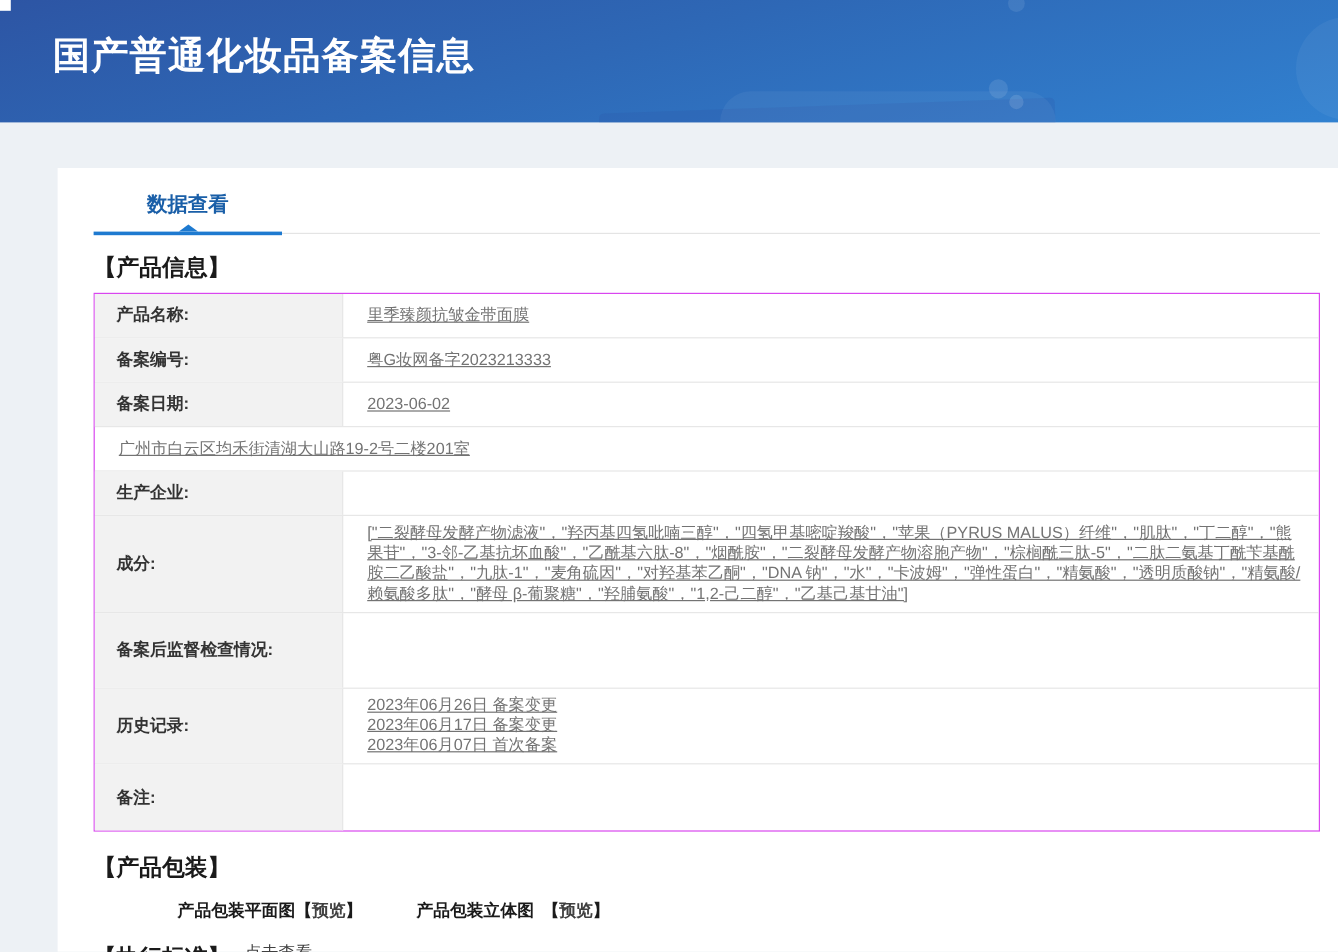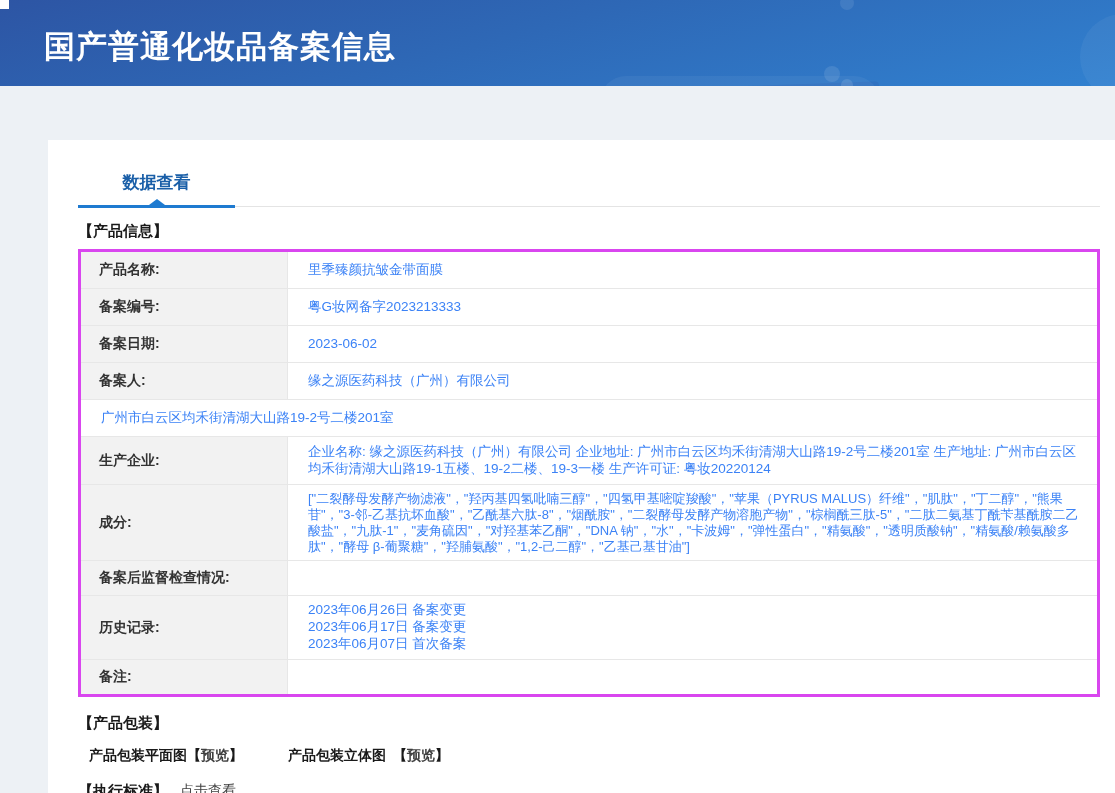--- a/index.html
+++ b/index.html
@@ -4,76 +4,77 @@
 <style>
   html,body{margin:0;padding:0;}
   body{
     width:1115px;height:793px;overflow:hidden;
     background:#edf1f5;
     font-family:"Liberation Sans",sans-serif;
     color:#333;
   }
   
   .banner{
-    position:relative;height:86px;
+    position:relative;height:102px;
     background:linear-gradient(165deg,#2d55a4 0%,#2e68b6 45%,#3181d0 100%);
     overflow:hidden;
   }
   .banner h1{
     position:absolute;left:44px;top:26px;margin:0;
     font-size:31px;font-weight:600;color:#ffffff;letter-spacing:1px;
   }
   .corner-square{position:absolute;left:0;top:0;width:9px;height:9px;background:#ffffff;}
   .deco{position:absolute;border-radius:50%;background:rgba(255,255,255,.09);}
   .deco.c1{left:840px;top:-4px;width:14px;height:14px;}
   .deco.c2{left:824px;top:66px;width:16px;height:16px;background:rgba(255,255,255,.10);}
   .deco.c3{left:841px;top:79px;width:12px;height:12px;background:rgba(255,255,255,.12);}
   .deco.e1{left:600px;top:76px;width:280px;height:52px;border-radius:26px;background:rgba(255,255,255,.05);}
   .deco.e2{left:1080px;top:14px;width:220px;height:86px;border-radius:43px;background:rgba(255,255,255,.05);}
   .deco.sq{left:500px;top:88px;width:380px;height:60px;border-radius:4px;background:rgba(43,80,160,.18);transform:rotate(-2deg);}
   
   .card{position:absolute;left:48px;top:140px;right:0;bottom:0;background:#ffffff;}
   
-  .tabbar{display:flex;align-items:flex-end;padding-top:31px;margin:0 15px 0 30px;}
+  .tabbar{display:flex;align-items:flex-end;padding-top:19px;margin:0 15px 0 30px;}
   .tab{width:157px;text-align:center;cursor:pointer;}
   .tab-label{font-size:17px;font-weight:bold;color:#1a5fa8;}
   .tab-underline{position:relative;margin-top:11px;height:3px;background:#1e7ad0;}
   .tab-tri{
     position:absolute;left:50%;top:-6px;transform:translateX(-50%);
     width:0;height:0;border-left:8px solid transparent;border-right:8px solid transparent;
     border-bottom:6px solid #1e7ad0;
   }
   .tab-line{flex:1;height:1px;background:#e4e4e4;margin-bottom:1px;}
   
-  .section-title{font-size:15px;font-weight:bold;color:#1a1a1a;}
+  .section-title{font-size:19px;font-weight:bold;color:#1a1a1a;}
   .pi-title{margin:14px 0 8px 30px;}
   
-  .info-table{margin:0 15px 0 30px;border:3px solid #d946ef;}
+  .info-table{margin:0 15px 0 30px;border:1px solid #d946ef;}
   .trow{display:flex;border-bottom:1px solid #e7e7e7;box-sizing:border-box;min-height:37px;}
   .trow:last-child{border-bottom:none;}
   .trow:nth-child(6){min-height:48px;}
   .trow:nth-child(7){min-height:63px;}
   .trow:nth-child(8){min-height:35px;}
   .trow:nth-child(9){min-height:55px;}
   .trow:nth-child(10){min-height:34px;}
   .tlabel{
     width:207px;box-sizing:border-box;flex:none;
     background:#f2f2f2;border-right:1px solid #e7e7e7;
     font-weight:bold;font-size:14px;color:#333;
     padding:6px 8px 6px 18px;display:flex;align-items:center;
   }
   .tvalue{
-    flex:1;font-size:13.5px;color:#3b82f6;line-height:1.25;
+    flex:1;font-size:13.5px;color:#737373;line-height:1.25;
     padding:6px 14px 6px 20px;display:flex;align-items:center;
     white-space:pre-line;
+    text-decoration:underline;
   }
   .trow:nth-child(7) .tvalue{font-size:13px;line-height:1.22;}
   
   .pkg-title{margin:17px 0 0 30px;}
-  .pkg-row{display:flex;align-items:center;margin:14px 0 0 41px;font-size:14px;color:#1a1a1a;font-family:Liberation Serif, serif;}
+  .pkg-row{display:flex;align-items:center;margin:14px 0 0 100px;font-size:14px;color:#1a1a1a;font-family:Liberation Serif, serif;}
   .pkg-group{display:flex;align-items:center;font-weight:bold;}
   .pkg-group.second{margin-left:45px;align-items:flex-end;}
   .pkg-group.second .bracket-open{margin-left:7px;}
   .link{color:#404040;text-decoration:none;cursor:pointer;}
   .pkg-group .link{font-weight:bold;}
   .std-row{display:flex;align-items:flex-start;margin:17px 0 0 30px;}
   .std-row .link{margin-left:12px;font-size:14px;}
 </style>
 </head>
 <body>
@@ -112,32 +113,27 @@
     <div class="trow">
       <div class="tlabel">备案编号:</div>
       <div class="tvalue">粤G妆网备字2023213333</div>
     </div>
 
     <div class="trow">
       <div class="tlabel">备案日期:</div>
       <div class="tvalue">2023-06-02</div>
     </div>
 
-    <div class="trow">
-      <div class="tlabel">备案人:</div>
-      <div class="tvalue">缘之源医药科技（广州）有限公司</div>
-    </div>
 
     <div class="trow">
       <div class="tvalue">广州市白云区均禾街清湖大山路19-2号二楼201室</div>
     </div>
 
     <div class="trow">
       <div class="tlabel">生产企业:</div>
-      <div class="tvalue">企业名称: 缘之源医药科技（广州）有限公司 企业地址: 广州市白云区均禾街清湖大山路19-2号二楼201室 生产地址: 广州市白云区均禾街清湖大山路19-1五楼、19-2二楼、19-3一楼 生产许可证: 粤妆20220124</div>
     </div>
 
     <div class="trow">
       <div class="tlabel">成分:</div>
       <div class="tvalue">["二裂酵母发酵产物滤液"，"羟丙基四氢吡喃三醇"，"四氢甲基嘧啶羧酸"，"苹果（PYRUS MALUS）纤维"，"肌肽"，"丁二醇"，"熊果苷"，"3-邻-乙基抗坏血酸"，"乙酰基六肽-8"，"烟酰胺"，"二裂酵母发酵产物溶胞产物"，"棕榈酰三肽-5"，"二肽二氨基丁酰苄基酰胺二乙酸盐"，"九肽-1"，"麦角硫因"，"对羟基苯乙酮"，"DNA 钠"，"水"，"卡波姆"，"弹性蛋白"，"精氨酸"，"透明质酸钠"，"精氨酸/赖氨酸多肽"，"酵母 β-葡聚糖"，"羟脯氨酸"，"1,2-己二醇"，"乙基己基甘油"]</div>
     </div>
 
     <div class="trow">
       <div class="tlabel">备案后监督检查情况:</div>
       <div class="tvalue"></div>

